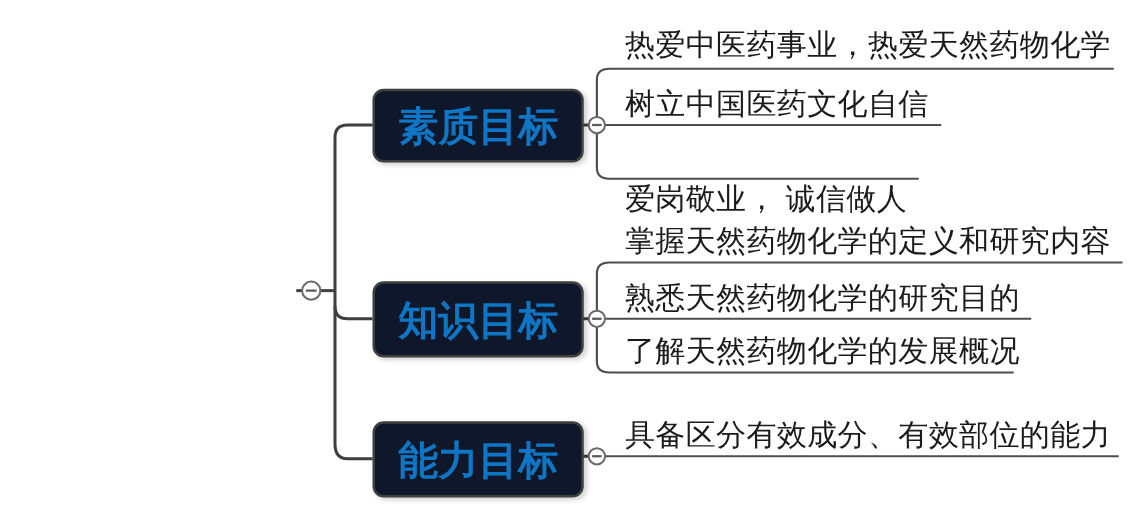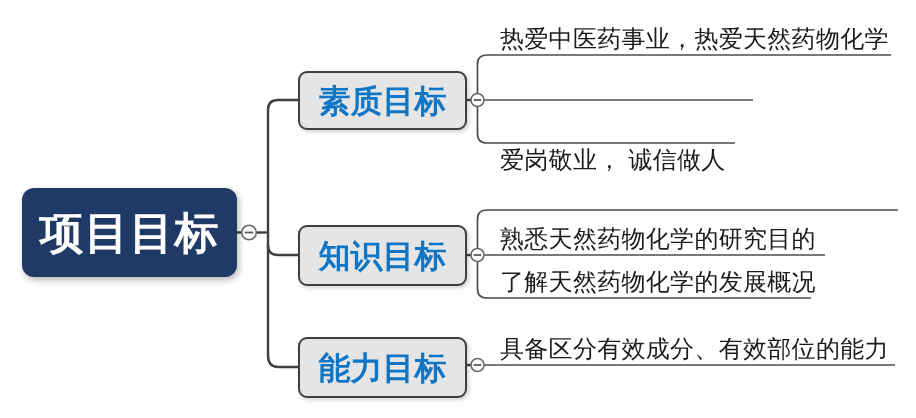--- a/index.html
+++ b/index.html
@@ -26,21 +26,21 @@
     background:var(--root-fill); border-radius:12px;
     display:flex; align-items:center; justify-content:center;
     box-shadow:2px 3px 6px rgba(0,0,0,.28);
   }
   .root-node .label{
     color:var(--root-text); font-size:44px; font-weight:bold;
     letter-spacing:1px; line-height:1; white-space:nowrap;
   }
   .branch-node{
     position:absolute; left:298px; width:169px;
-    background:#e5e5e5; border:2.5px solid var(--node-border); border-radius:9px;
+    background:#0f172a; border:2.5px solid var(--node-border); border-radius:9px;
     display:flex; align-items:center; justify-content:center;
     box-sizing:border-box; box-shadow:2px 2px 4px rgba(0,0,0,.18);
   }
   .branch-node .label{
     color:var(--branch-text); font-size:32px; font-weight:bold;
     line-height:1; white-space:nowrap;
   }
   .leaf-topic{
     position:absolute; left:500px;
     color:var(--leaf-text); font-size:24px; line-height:28px;
@@ -86,35 +86,34 @@
     <g>
       <circle class="collapse-circle" cx="477.5" cy="255" r="6.5"></circle>
       <line class="collapse-minus" x1="473.7" y1="255" x2="481.3" y2="255"></line>
     </g>
     <g>
       <circle class="collapse-circle" cx="477.5" cy="365" r="6.5"></circle>
       <line class="collapse-minus" x1="473.7" y1="365" x2="481.3" y2="365"></line>
     </g>
   </svg>
 
-  <div class="root-node">
-    <span class="label">项目目标</span>
-  </div>
 
   <div class="branch-node" style="top:71px;height:59px;">
     <span class="label">素质目标</span>
   </div>
   <div class="branch-node" style="top:225px;height:61px;">
     <span class="label">知识目标</span>
   </div>
   <div class="branch-node" style="top:337px;height:61px;">
     <span class="label">能力目标</span>
   </div>
 
-  <div class="leaf-topic" style="top:25px;">热爱中医药事业，热爱天然药物化学</div>
+  <div class="leaf-topic" style="top:25px;font-family:Liberation Mono, monospace;">热爱中医药事业，热爱天然药物化学</div>
+  <div class="leaf-topic" style="top:70px;">树立中国医药文化自信</div>
   <div class="leaf-topic" style="top:113px;margin-top:33px;">爱岗敬业， 诚信做人</div>
 
+  <div class="leaf-topic" style="top:180px;">掌握天然药物化学的定义和研究内容</div>
   <div class="leaf-topic" style="top:225px;text-align:right;">熟悉天然药物化学的研究目的</div>
   <div class="leaf-topic" style="top:335px;">具备区分有效成分、有效部位的能力</div>
 
   <div class="leaf-topic" style="top:268px;">了解天然药物化学的发展概况</div>
 
 </div>
 
 </body></html>

